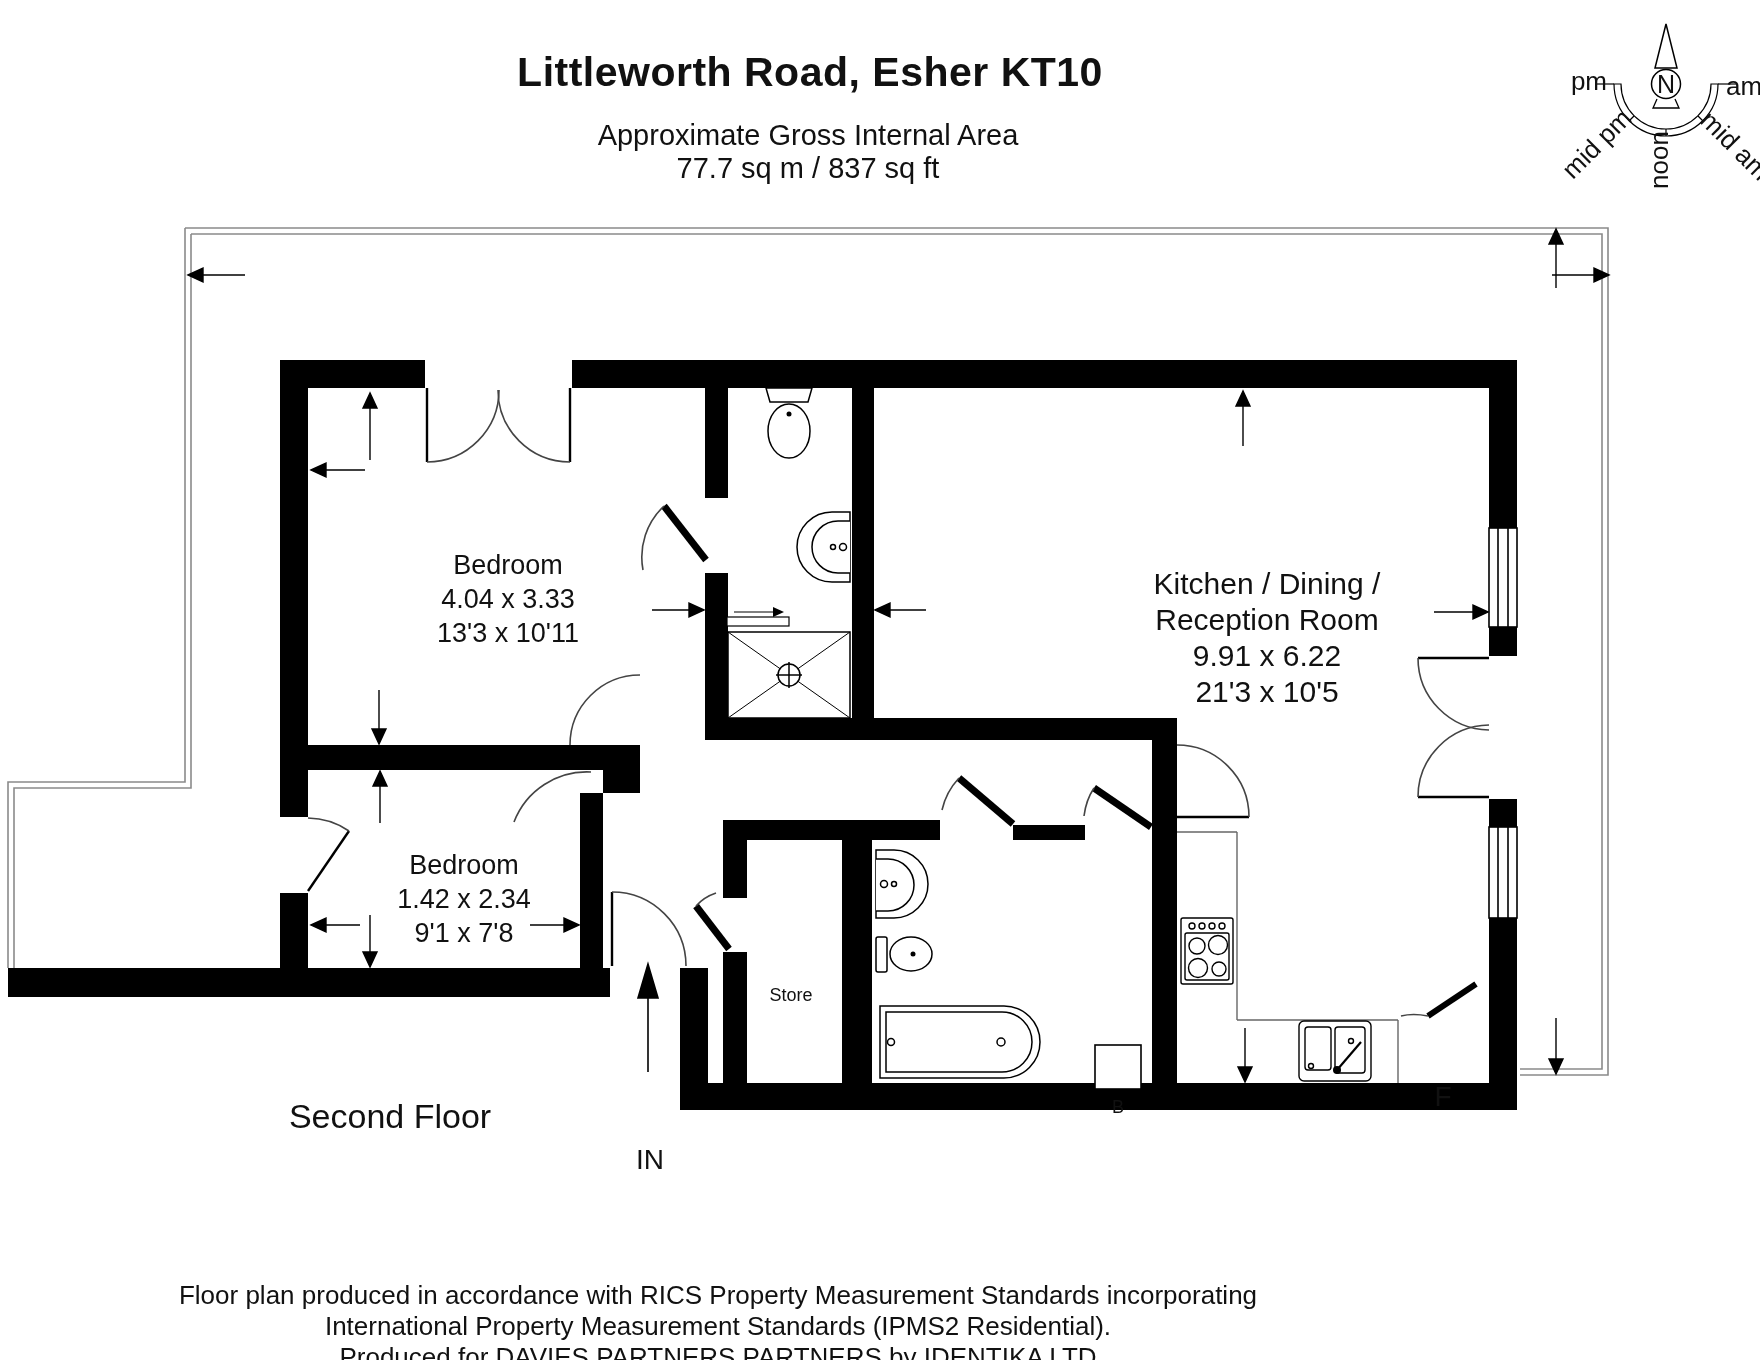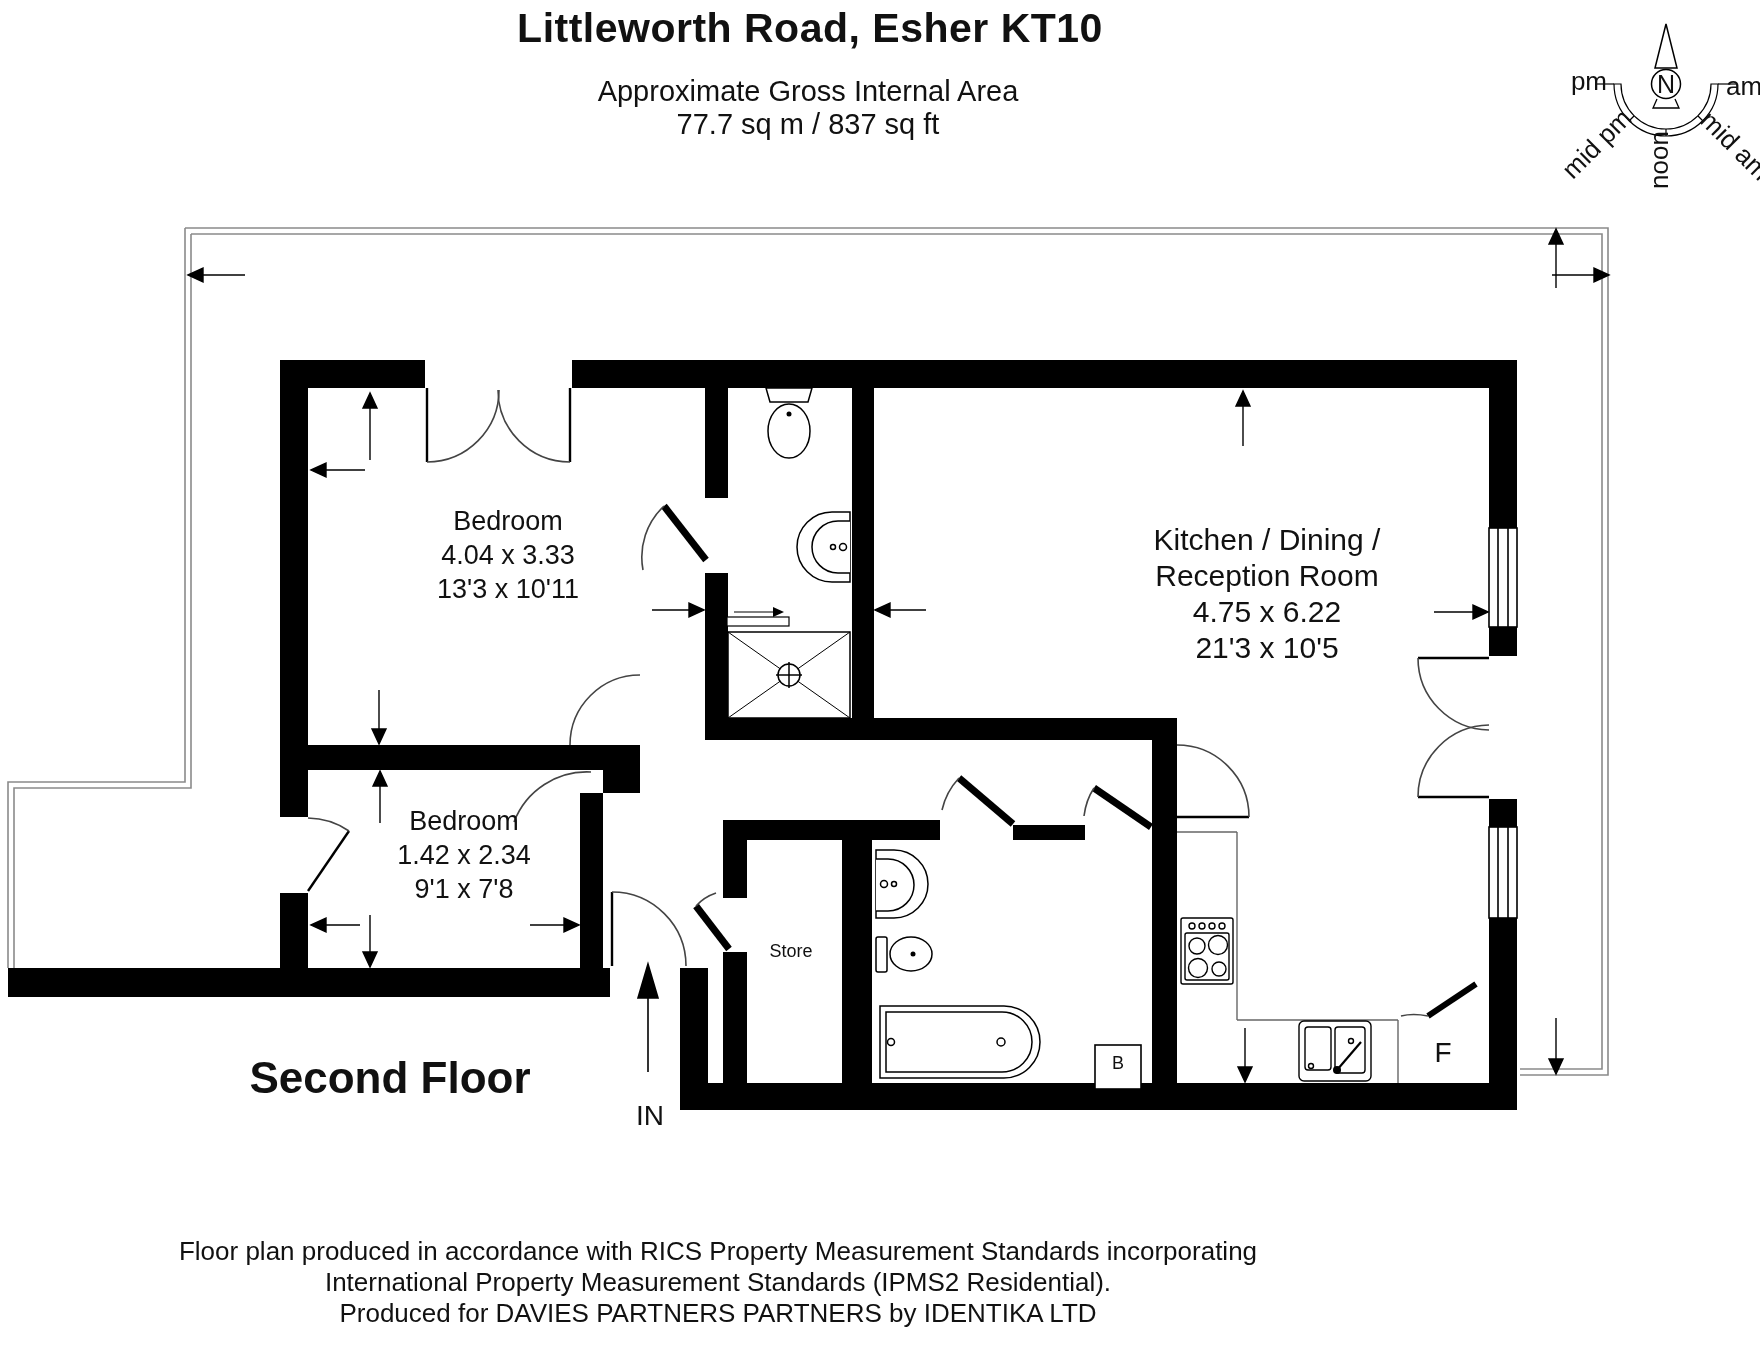--- a/index.html
+++ b/index.html
@@ -1,24 +1,24 @@
 <!DOCTYPE html>
 <html><head>
 <meta charset="utf-8">
 <style>
   html,body{margin:0;padding:0;background:#fff;}
   .page{position:relative;width:1760px;height:1360px;background:#fff;overflow:hidden;
         font-family:"Liberation Sans",sans-serif;color:#111;}
-  .lbl{position:absolute;transform:translateX(-50%);text-align:center;white-space:nowrap;}
+  .lbl{position:absolute;transform:translateX(-50%);text-align:center;white-space:nowrap;margin-top:44px;}
   .title{font-size:41px;font-weight:bold;letter-spacing:0.5px;}
   .sub{font-size:29px;}
   .room{font-size:27px;line-height:34px;}
   .room4{font-size:30px;line-height:36px;}
   .small{font-size:18px;}
-  .floor{font-size:44px;font-weight:bold;}
+  .floor{font-size:34px;font-weight:normal;}
   .in{font-size:28px;}
   .foot{font-size:26px;line-height:31px;}
   svg{position:absolute;left:0;top:0;}
   svg text{font-family:"Liberation Sans",sans-serif;fill:#111;}
 </style>
 </head>
 <body>
 
 <div class="page">
 
@@ -252,21 +252,21 @@
 
   <div class="lbl room" style="left:464px;top:804px">
     <div>Bedroom</div>
     <div>1.42 x 2.34</div>
     <div>9'1 x 7'8</div>
   </div>
 
   <div class="lbl room4" style="left:1267px;top:522px">
     <div>Kitchen / Dining /</div>
     <div>Reception Room</div>
-    <div>4.75 x 6.22</div>
+    <div>9.91 x 6.22</div>
     <div>21'3 x 10'5</div>
   </div>
 
   <div class="lbl small" style="left:791px;top:941px">Store</div>
   <div class="lbl small" style="left:1118px;top:1053px">B</div>
   <div class="lbl small" style="left:1443px;top:1037px;font-size:28px">F</div>
 
   <div class="lbl floor" style="left:390px;top:1053px">Second Floor</div>
   <div class="lbl in" style="left:650px;top:1100px">IN</div>
 

